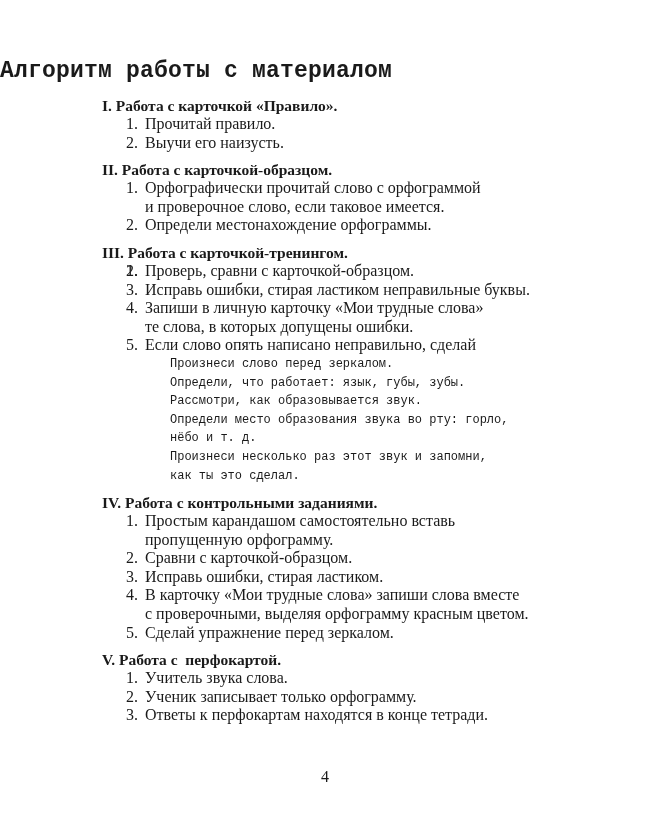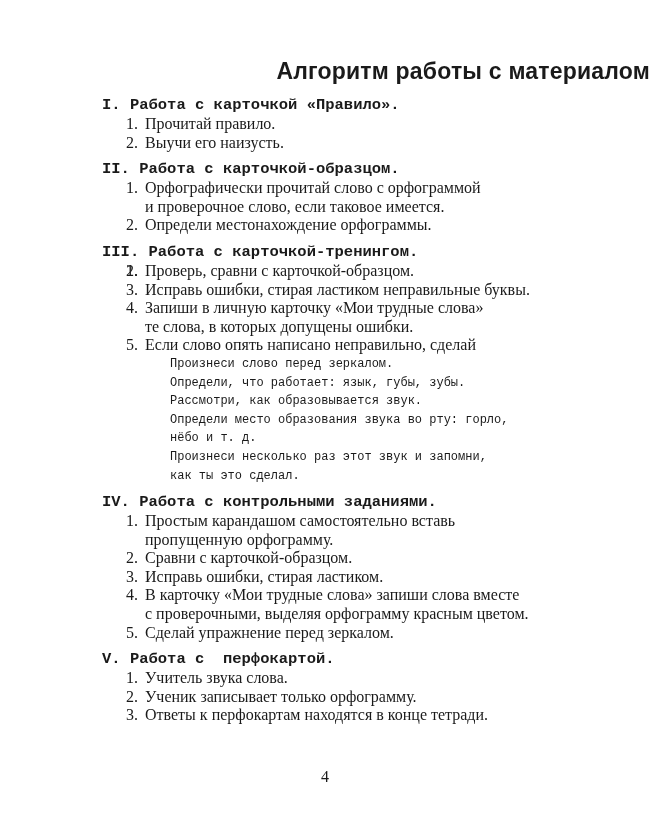--- a/index.html
+++ b/index.html
@@ -1,22 +1,22 @@
 <!DOCTYPE html>
 <html><head>
 <meta charset="utf-8">
 <style>
   html, body { margin: 0; padding: 0; background: #ffffff; }
   body { width: 650px; height: 835px; position: relative; overflow: hidden;
          font-family: "DejaVu Serif", "Liberation Serif", serif; color: #1a1a1a; }
   .page { position: absolute; left: 0; top: 0; width: 650px; height: 835px; }
-  .title { position: absolute; top: 58px; left: 0; width: 650px; text-align: right;
-           font-family: Liberation Sans, sans-serif; font-weight: bold; font-size: 23px; letter-spacing: 0.2px; }
+  .title { position: absolute; top: 58px; left: 0; width: 650px; text-align: left;
+           font-family: Liberation Mono, monospace; font-weight: bold; font-size: 23px; letter-spacing: 0.2px; }
   .content { position: absolute; top: 96px; left: 102px; width: 480px; }
-  .sec-head { font-family: Liberation Mono, monospace; font-weight: bold; font-size: 15.5px;
+  .sec-head { font-family: Liberation Serif, serif; font-weight: bold; font-size: 15.5px;
               line-height: 19px; white-space: nowrap; }
   .sec { margin-bottom: 8px; }
   .item { font-family: "Liberation Serif", serif; font-size: 16px; line-height: 18.6px;
           position: relative; padding-left: 43px; white-space: nowrap; }
   .item .num { position: absolute; left: 24px; top: 0; }
   .sub { font-family: Liberation Mono, monospace; font-size: 12px; line-height: 18.6px; padding-left: 68px; white-space: nowrap; }
   .pagenum { position: absolute; top: 768px; left: 0; width: 650px; text-align: center;
              font-family: "Liberation Serif", serif; font-size: 16px; }
 </style>
 </head>

